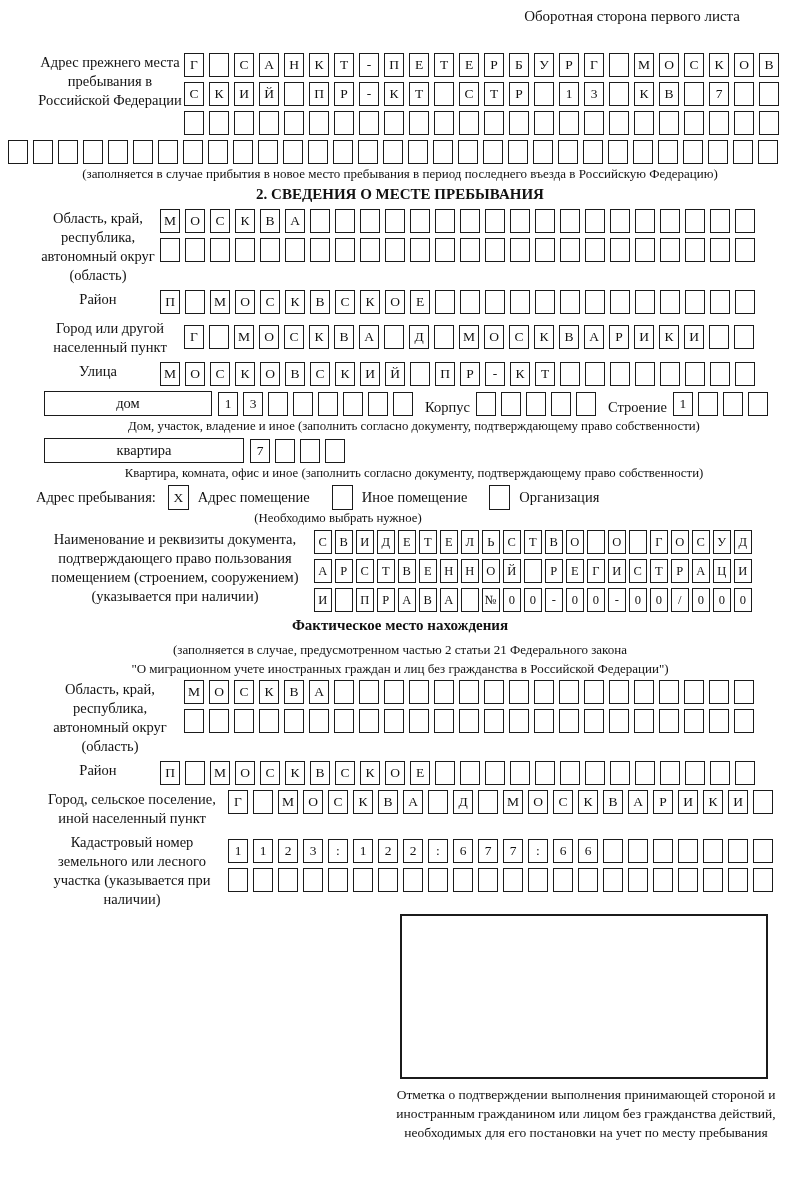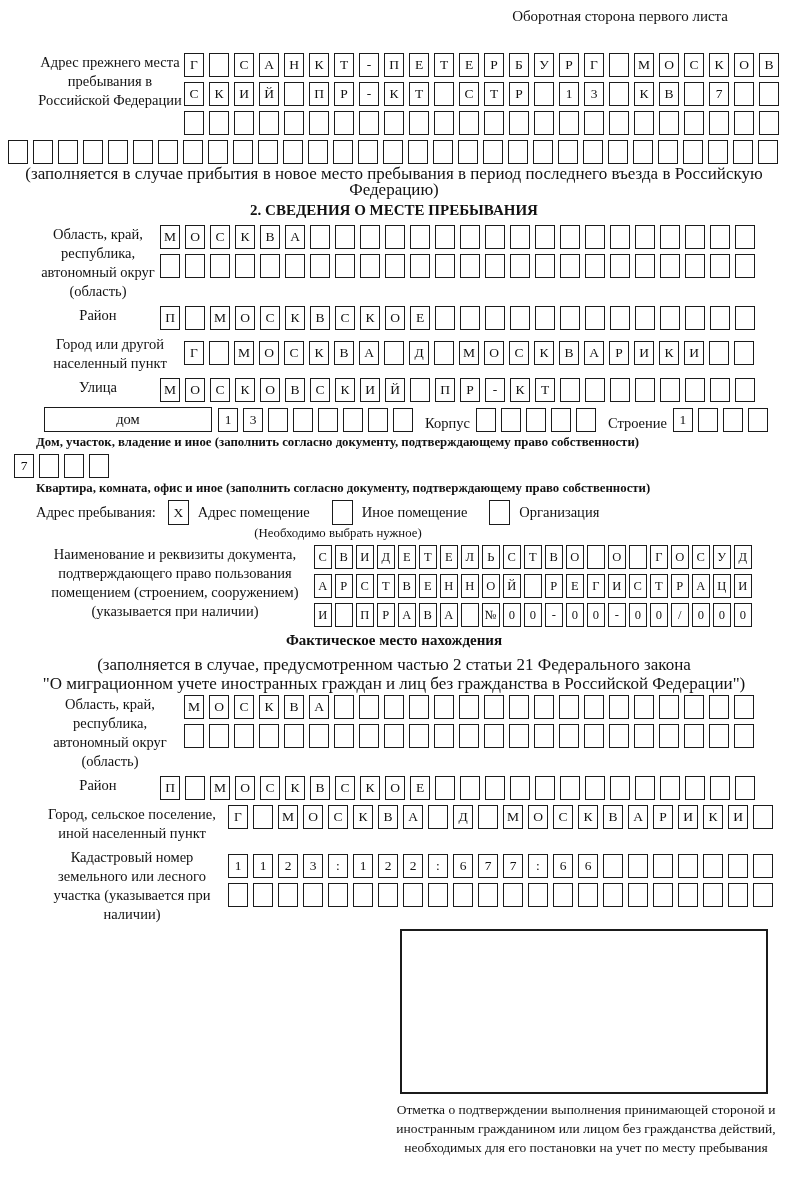--- a/index.html
+++ b/index.html
@@ -1,35 +1,35 @@
 <!DOCTYPE html>
 <html><head>
 <meta charset="utf-8">
 <style>
   html,body{margin:0;padding:0;background:#ffffff;}
   body{width:800px;height:1180px;color:#111;font-family:"Liberation Serif", serif;font-size:14.5px;overflow:hidden;}
-  .page{padding:8px 20px 0 8px;box-sizing:border-box;}
+  .page{padding:8px 8px 0 8px;box-sizing:border-box;}
   .hdr{ text-align:right; padding-right:52px; font-size:15px; margin-bottom:28px;}
   .field{display:flex;align-items:flex-start;margin-bottom:5px;text-align:center;}
   .flabel{flex:0 0 auto;padding-left:28px;box-sizing:border-box;line-height:19px;}
   .w172{width:176px;} .w148{width:152px;} .w110{width:152px;} .w220{width:220px;} .w300{width:306px;}
   .rows{display:flex;flex-direction:column;gap:5px;}
   .cellrow{display:flex;gap:5px;flex:0 0 auto;}
   .cell{box-sizing:border-box;flex:0 0 auto;width:20px;height:24px;border:1.7px solid #1b1b1b;display:flex;align-items:center;justify-content:center;font-size:13.5px;}
   .cellrow-sm{gap:3.5px;}
   .cellrow-sm .cell{width:17.5px;font-size:12.5px;}
   .fullrow{margin-top:5px;}
-  .note{font-size:17px;text-align:center;line-height:16px;margin:2px 0 3px 0;}
+  .note{font-size:13px;text-align:center;line-height:16px;margin:2px 0 3px 0;}
   .h2{font-weight:bold;text-align:center;font-size:15px;margin:4px 0 6px 0;}
   .domrow{display:flex;align-items:flex-end;margin:1px 0 2px 0;}
   .labelbox{box-sizing:border-box;height:25px;border:1.7px solid #1b1b1b;display:flex;align-items:center;justify-content:center;flex:0 0 auto;}
   .dombox{width:168px;margin-left:36px;}
   .kvbox{width:200px;margin-left:36px;}
   .inline-label{margin:0 6px 0 12px;}
-  .side-note{font-size:12.8px;line-height:17px;margin:1px 0 3px 36px;text-align:left;font-weight:bold;}
+  .side-note{font-size:12.8px;line-height:17px;margin:1px 0 3px 36px;text-align:center;}
   .mestorow{display:flex;align-items:center;margin:3px 0 1px 0;}
   .mestorow .flabel-inline{padding-left:28px;margin-right:12px;}
   .checkbox{box-sizing:border-box;width:21px;height:25px;border:1.7px solid #1b1b1b;display:flex;align-items:center;justify-content:center;font-size:13.5px;flex:0 0 auto;}
   .opt-label{margin:0 22px 0 9px;}
   .center-note{width:660px;text-align:center;font-size:12.8px;margin:1px 0 3px 0;}
   .fact-h{font-weight:bold;text-align:center;font-size:15px;margin:2px 0 8px 0;}
   .offset6{margin-top:6px;}
   .stamp-box{box-sizing:border-box;width:368px;height:165px;border:2px solid #1b1b1b;margin:4px 0 0 392px;}
   .stamp-caption{width:392px;margin:6px 0 0 382px;text-align:center;font-size:13.5px;line-height:19px;}
 </style>
@@ -331,20 +331,21 @@
     <div class="cellrow">
         <span class="cell">1</span>
         <span class="cell"></span>
         <span class="cell"></span>
         <span class="cell"></span>
       </div>
   </div>
   <div class="side-note" style="margin-left:28px;">Дом, участок, владение и иное (заполнить согласно документу, подтверждающему право собственности)</div>
 
   <div class="domrow">
+    <div class="labelbox kvbox">квартира</div>
     <div class="cellrow" style="margin-left:6px;">
         <span class="cell">7</span>
         <span class="cell"></span>
         <span class="cell"></span>
         <span class="cell"></span>
       </div>
   </div>
   <div class="side-note" style="margin-left:28px;">Квартира, комната, офис и иное (заполнить согласно документу, подтверждающему право собственности)</div>
 
   <div class="mestorow">

